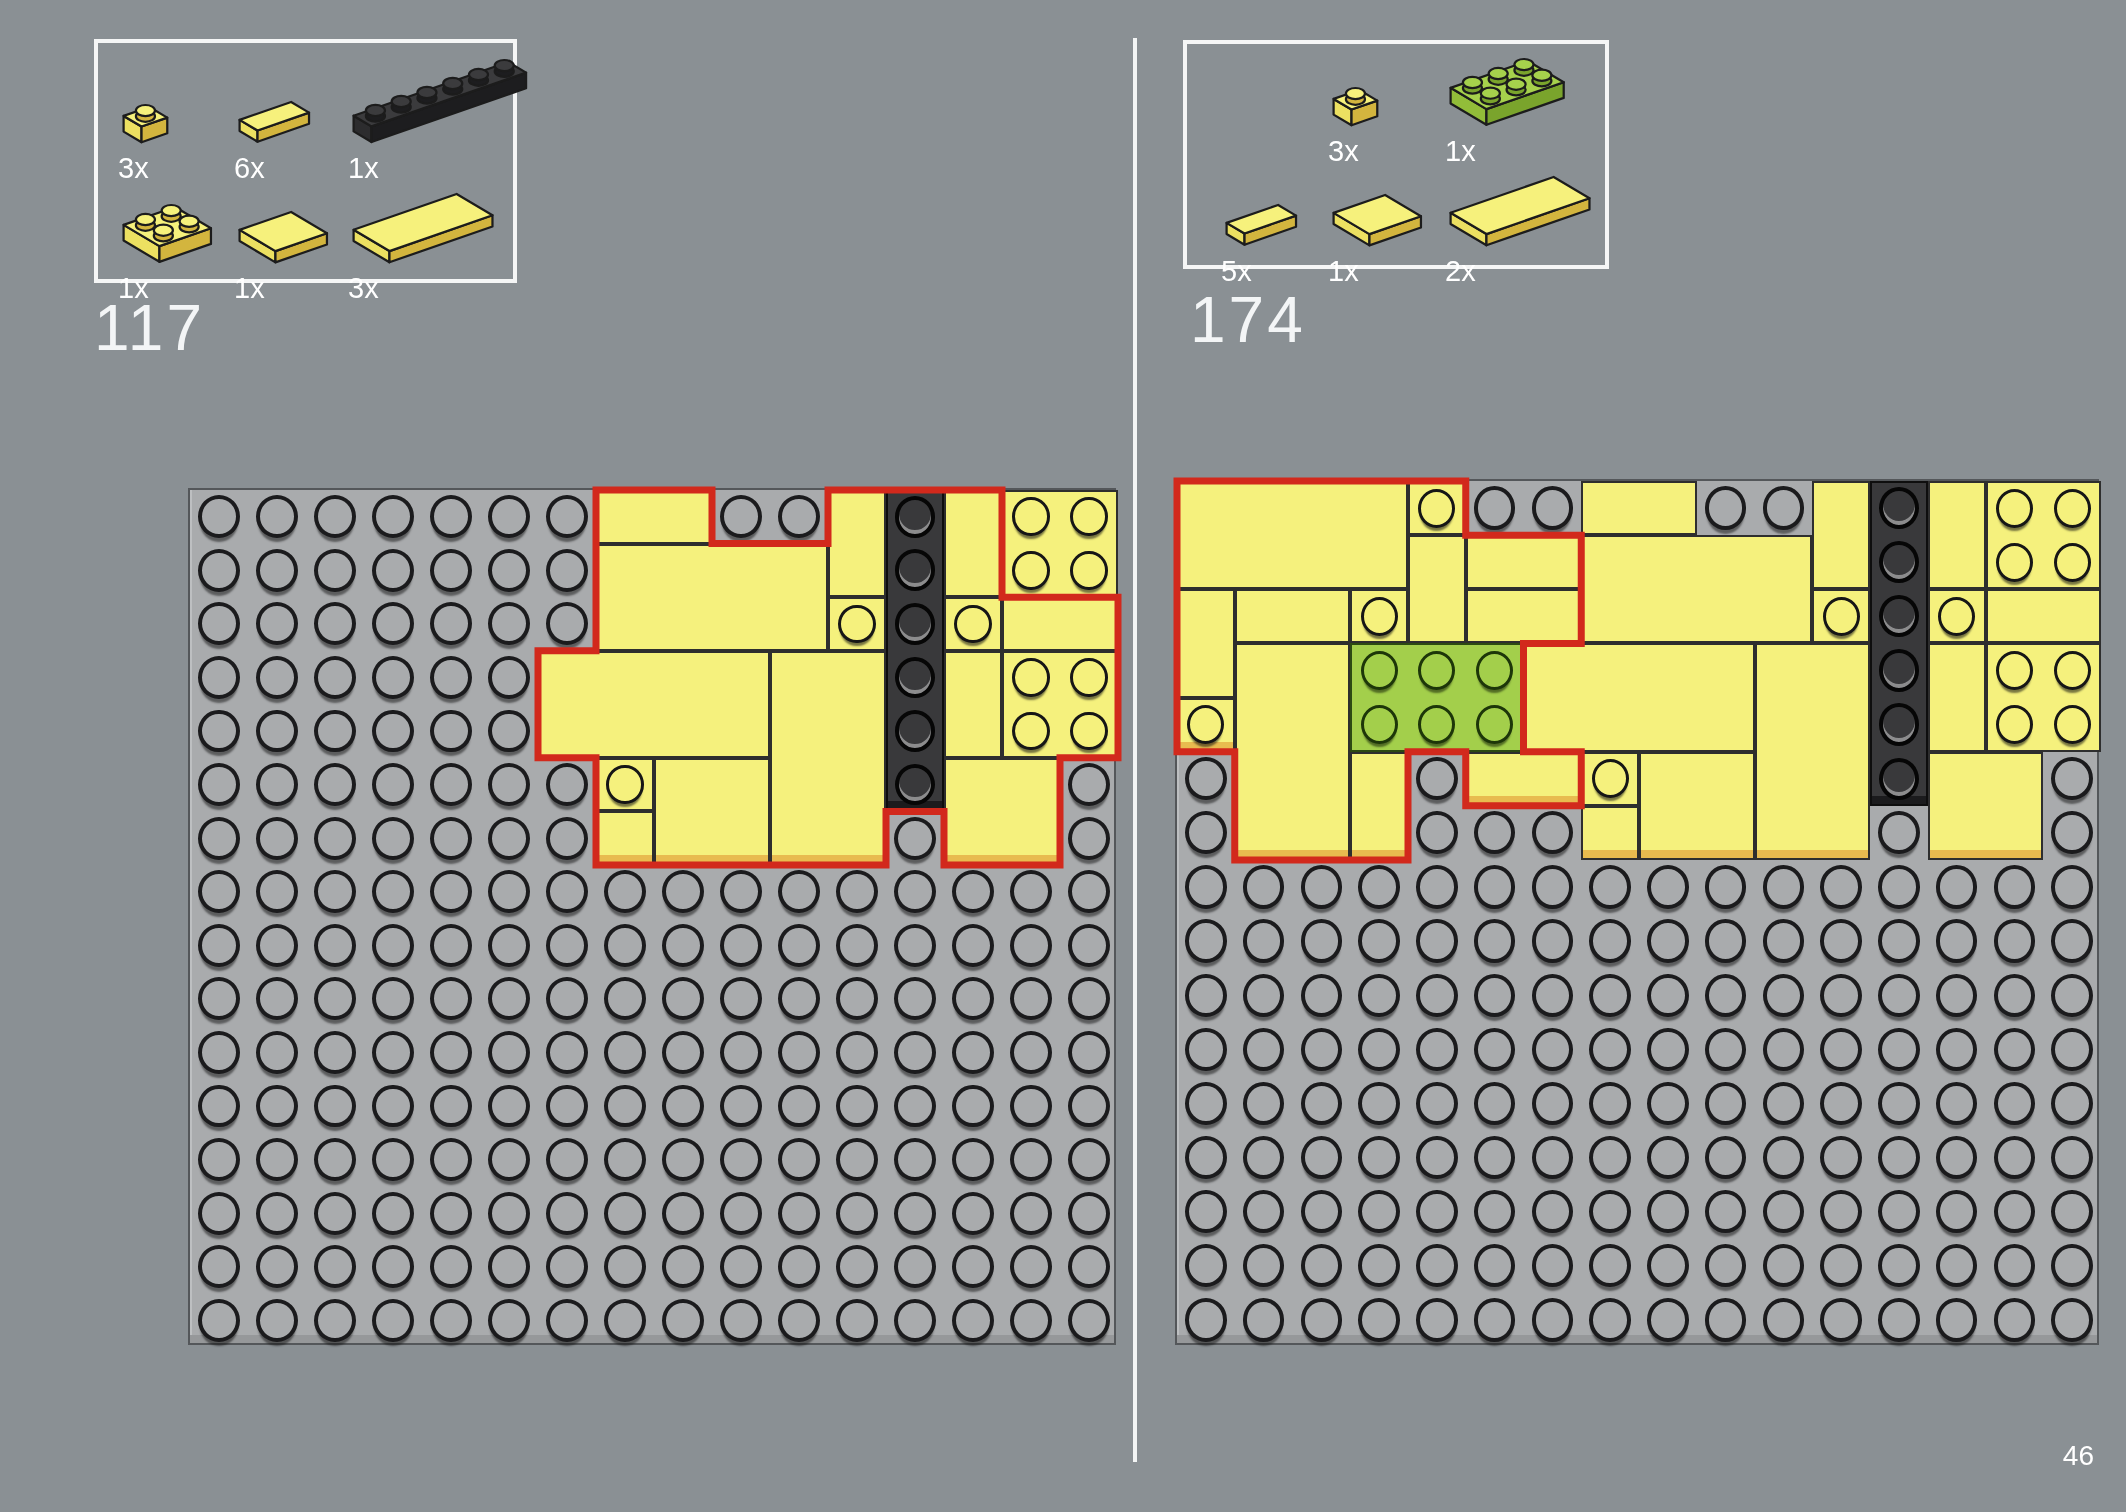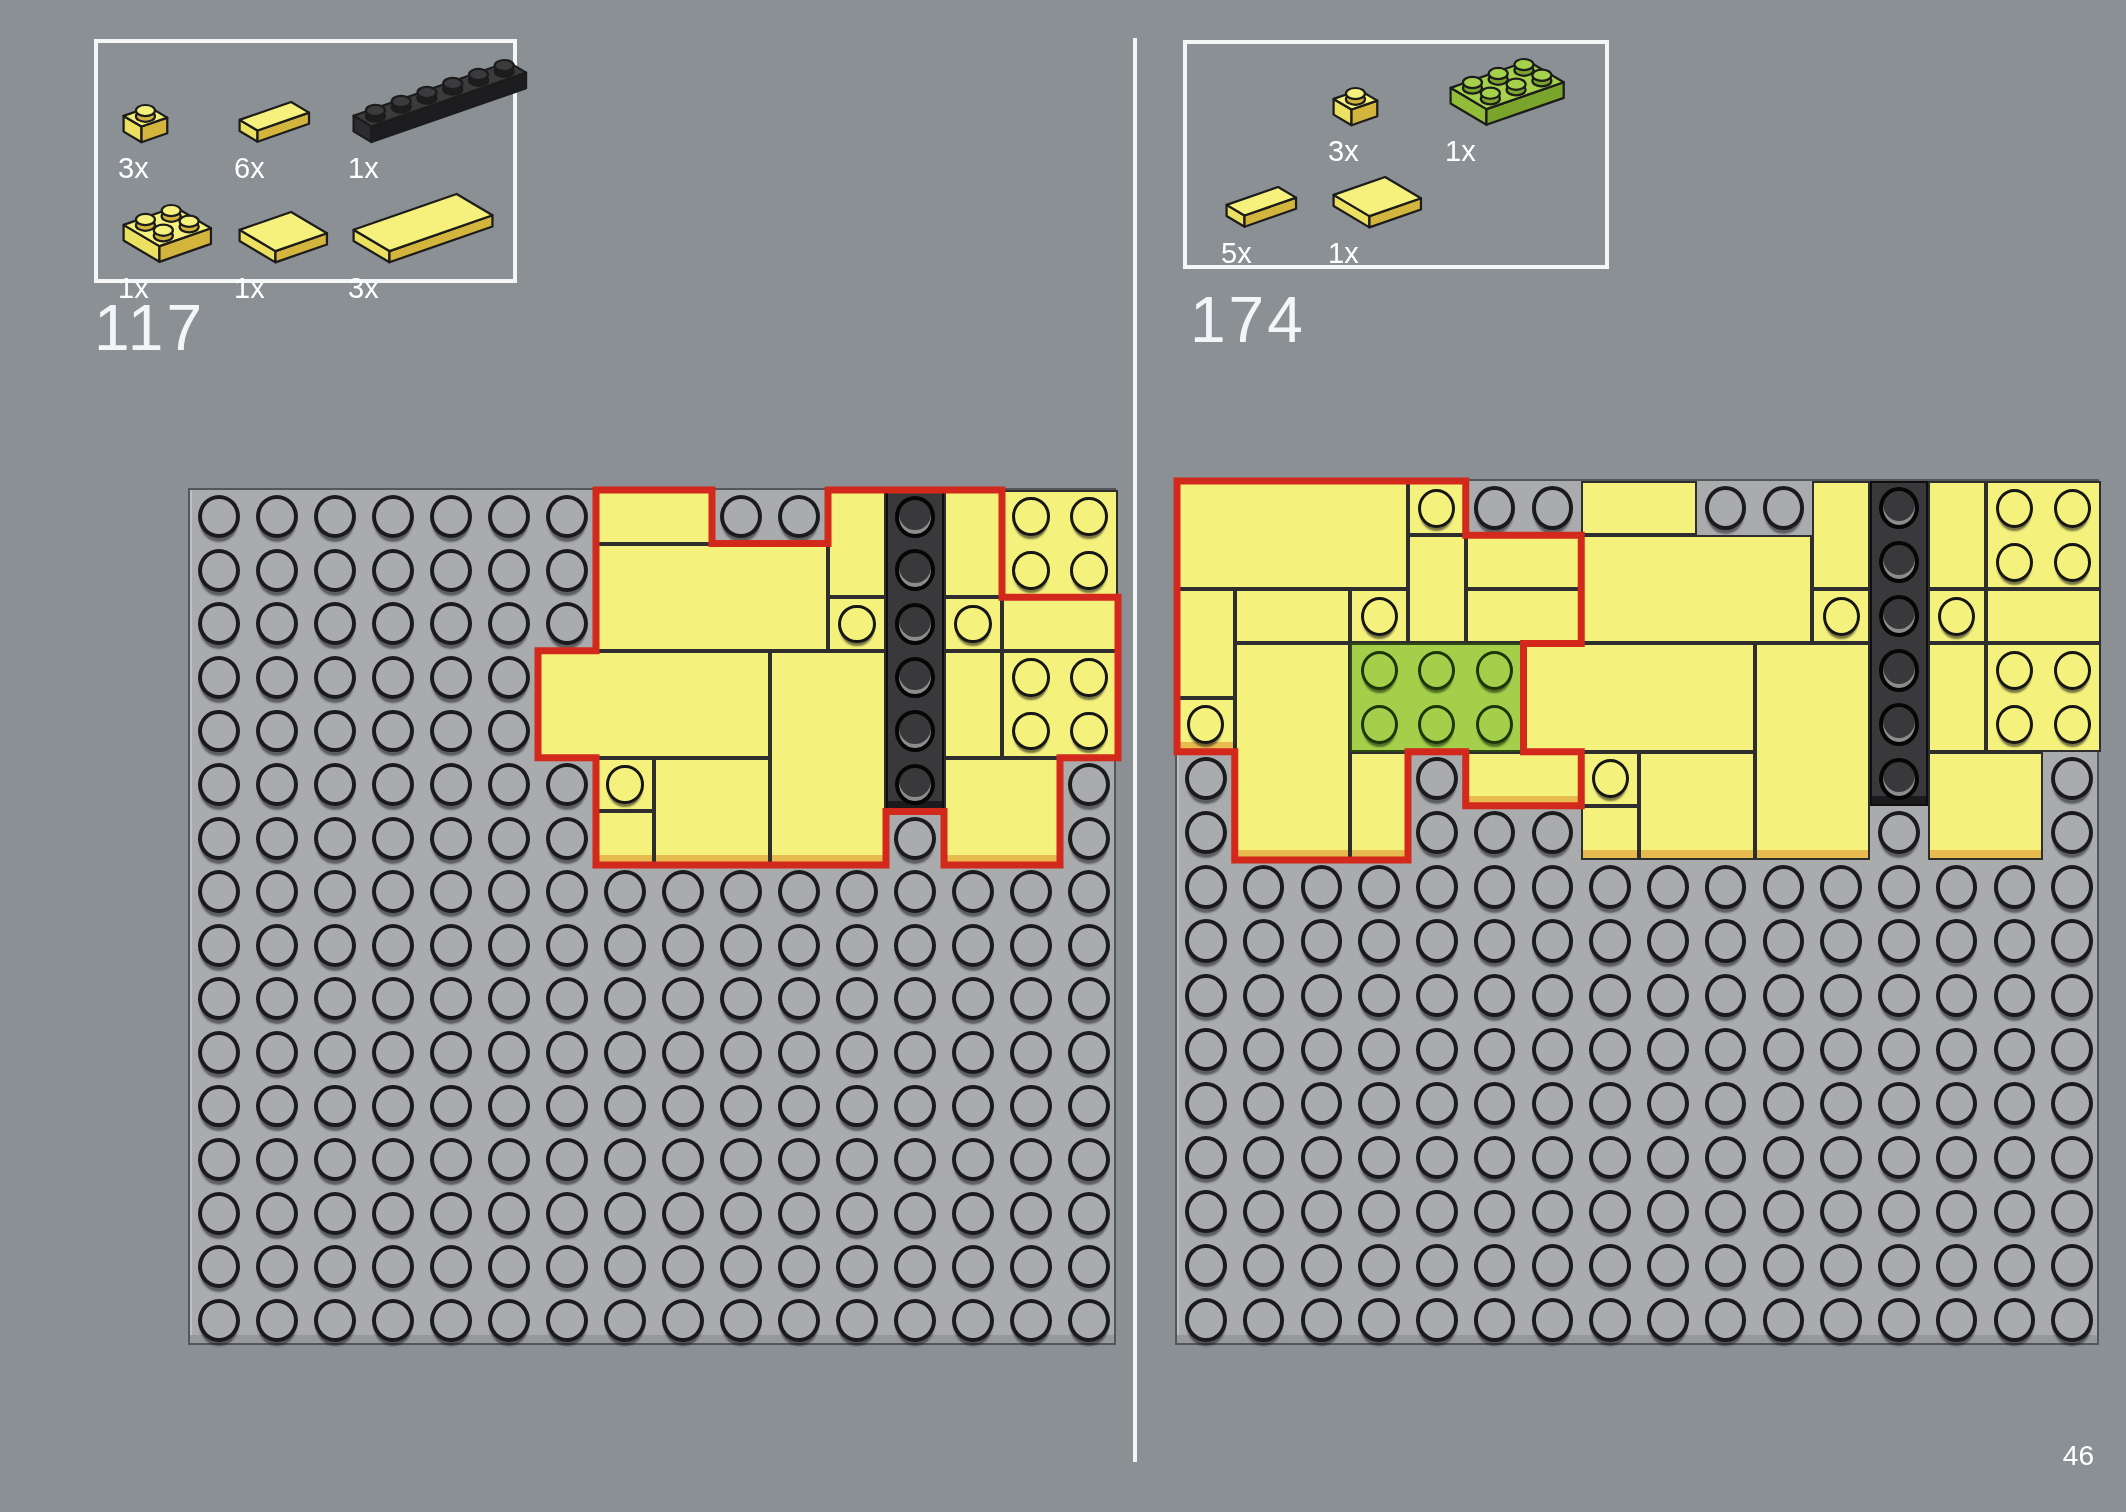--- a/index.html
+++ b/index.html
@@ -158,20 +158,28 @@
         </svg>
         <div class="pcount">5x</div>
       </div>
       <div class="pcell">
         <svg viewBox="0 0 89 61" width="99.68" height="68.32000000000001">
           <polygon points="5,24 37,43 37,53 5,34" fill="#ece061" stroke="#1c1c1c" stroke-width="2" stroke-linejoin="round"></polygon>
           <polygon points="37,43 83,27 83,37 37,53" fill="#d3b53e" stroke="#1c1c1c" stroke-width="2" stroke-linejoin="round"></polygon>
           <polygon points="5,24 51,8 83,27 37,43" fill="#f6f17c" stroke="#1c1c1c" stroke-width="2" stroke-linejoin="round"></polygon>
         </svg>
         <div class="pcount">1x</div>
+      </div>
+      <div class="pcell">
+        <svg viewBox="0 0 135 77" width="151.20000000000002" height="86.24000000000001">
+          <polygon points="5,40 37,59 37,69 5,50" fill="#ece061" stroke="#1c1c1c" stroke-width="2" stroke-linejoin="round"></polygon>
+          <polygon points="37,59 129,27 129,37 37,69" fill="#d3b53e" stroke="#1c1c1c" stroke-width="2" stroke-linejoin="round"></polygon>
+          <polygon points="5,40 97,8 129,27 37,59" fill="#f6f17c" stroke="#1c1c1c" stroke-width="2" stroke-linejoin="round"></polygon>
+        </svg>
+        <div class="pcount">2x</div>
       </div>
     </div>
 </div>
 
 <div class="plate" id="plate0" style="left: 188px; top: 488px; width: 928px; height: 857px; background: rgb(169, 171, 173); border: 2px solid rgb(84, 87, 90); box-shadow: rgb(150, 152, 154) 0px -8px 0px inset, rgb(189, 191, 193) 2px 0px 0px inset;">
     <div class="stud base" style="left: 8.12px; top: 5.35625px; width: 41.76px; height: 42.85px;"></div>
     <div class="stud base" style="left: 66.12px; top: 5.35625px; width: 41.76px; height: 42.85px;"></div>
     <div class="stud base" style="left: 124.12px; top: 5.35625px; width: 41.76px; height: 42.85px;"></div>
     <div class="stud base" style="left: 182.12px; top: 5.35625px; width: 41.76px; height: 42.85px;"></div>
     <div class="stud base" style="left: 240.12px; top: 5.35625px; width: 41.76px; height: 42.85px;"></div>

